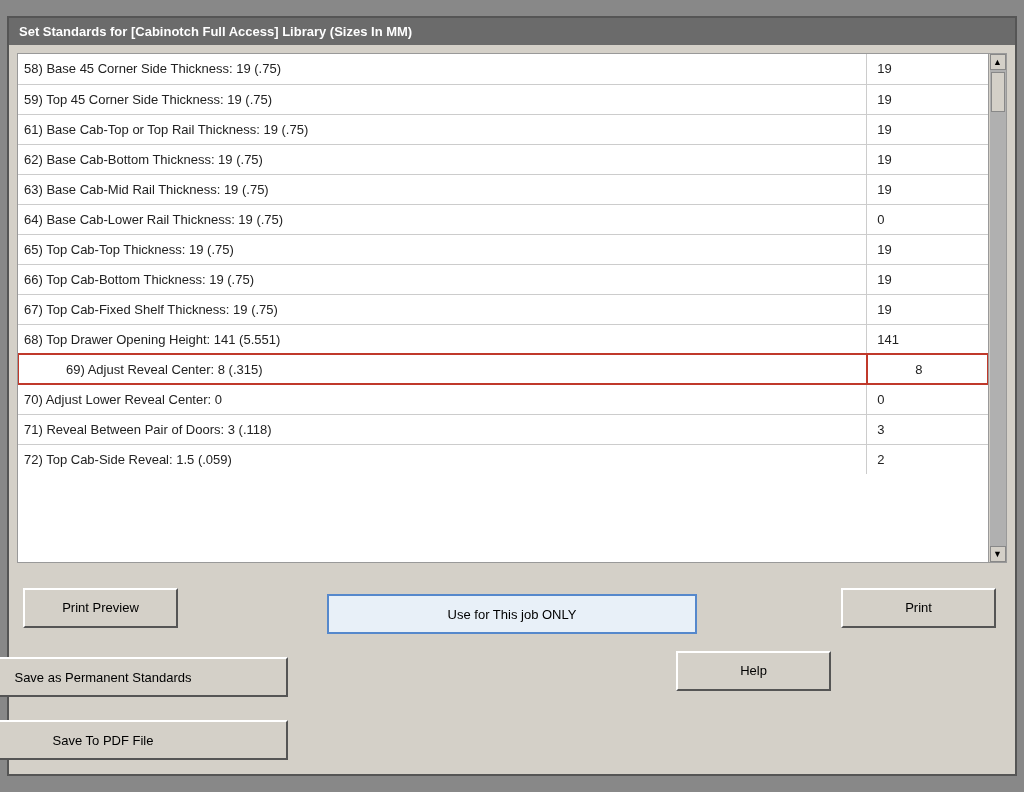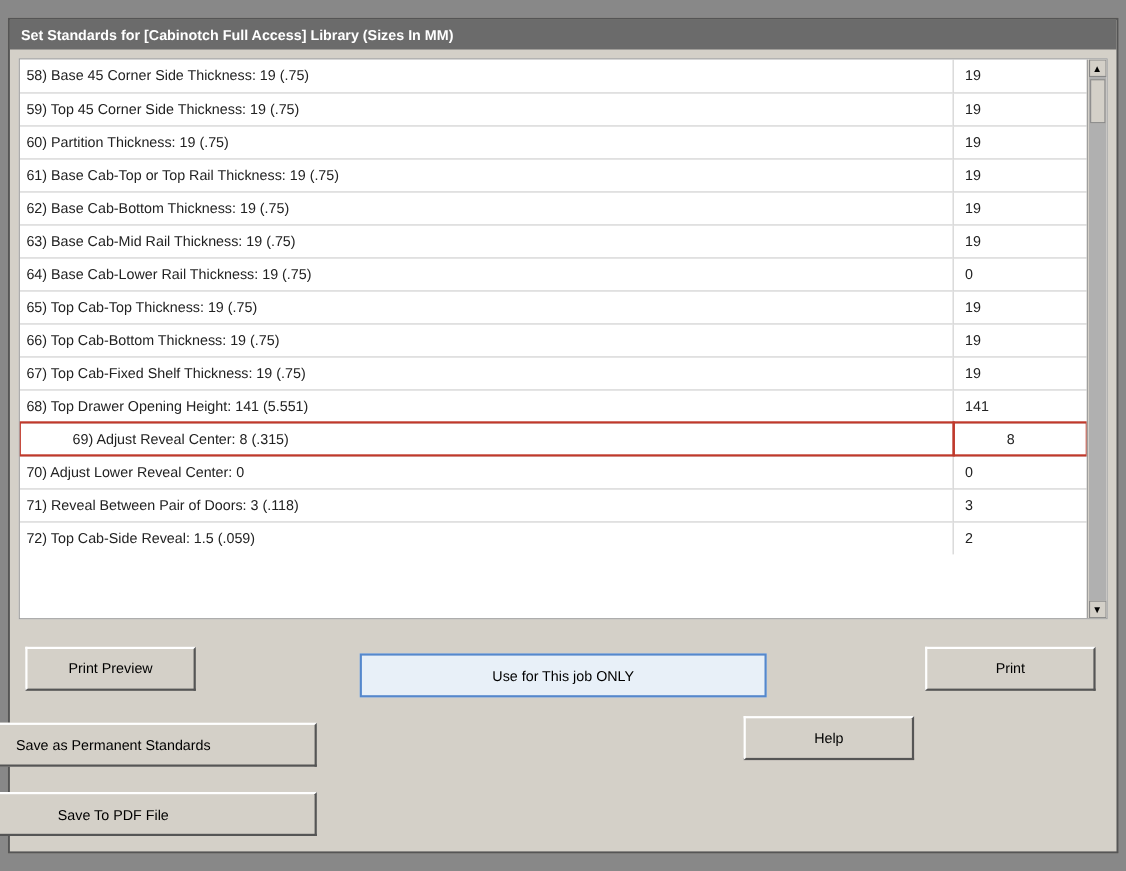--- a/index.html
+++ b/index.html
@@ -152,24 +152,20 @@
   <div class="table-container">
     <div class="table-scroll">
       <table>
         <tbody id="table-body">
         <tr>
               <td>58) Base 45 Corner Side Thickness: 19 (.75)</td>
               <td>19</td>
             </tr>
             <tr>
               <td>59) Top 45 Corner Side Thickness: 19 (.75)</td>
-              <td>19</td>
-            </tr>
-            <tr>
-              <td>60) Partition Thickness: 19 (.75)</td>
               <td>19</td>
             </tr>
             <tr>
               <td>61) Base Cab-Top or Top Rail Thickness: 19 (.75)</td>
               <td>19</td>
             </tr>
             <tr>
               <td>62) Base Cab-Bottom Thickness: 19 (.75)</td>
               <td>19</td>
             </tr>

